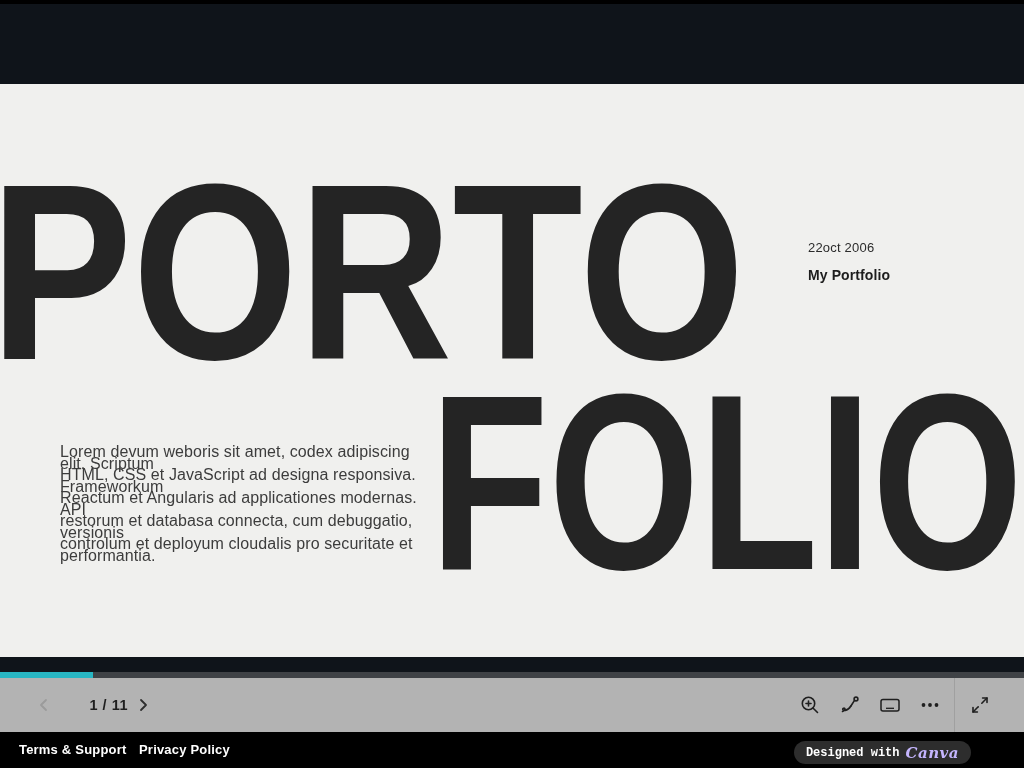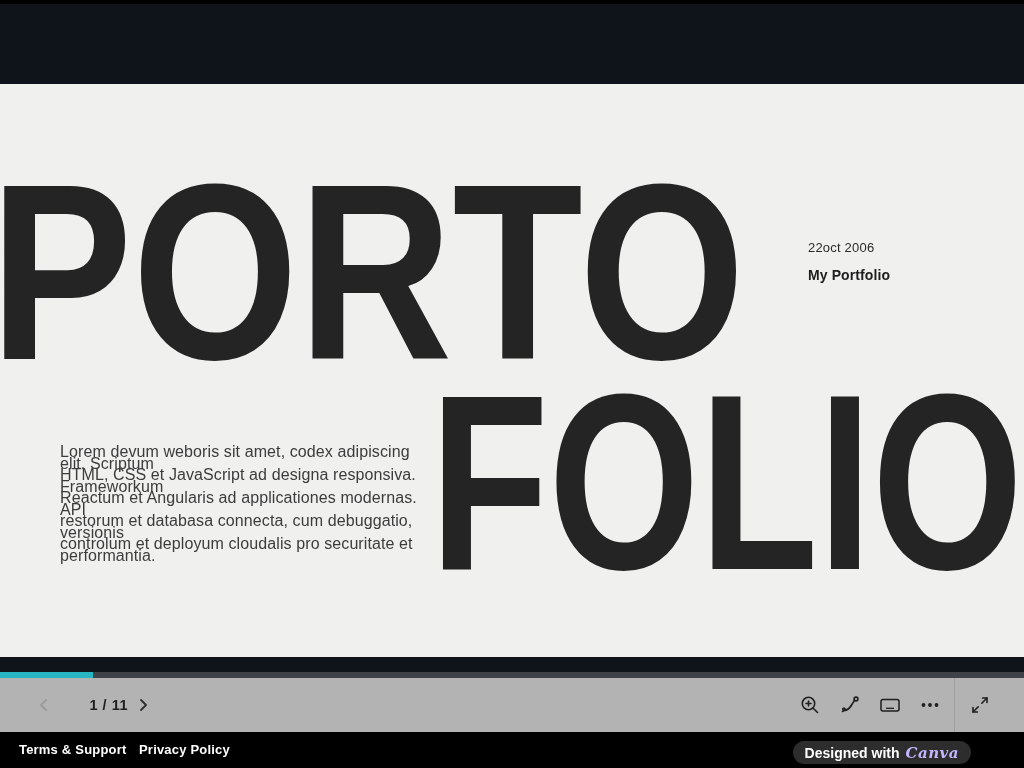--- a/index.html
+++ b/index.html
@@ -38,21 +38,21 @@
   .fs-btn { left:964px; }
   .ctl-divider { position:absolute; left:954px; top:0; width:1px; height:54px; background:#a0a0a0; }
 
   
   .footer { position:absolute; left:4px; top:732px; width:972px; height:36px; background:#000; }
   .footer-link { position:absolute; top:0; height:36px; line-height:36px; color:#fff; font-weight:700;
                  font-size:13px; text-decoration:none; letter-spacing:0.2px; }
   .link-terms { left:15px; } .link-privacy { left:135px; }
   .canva-badge { position:absolute; right:5px; top:9px; height:23px; padding:0 12px; border-radius:12px;
                  background:#2d2d2d; display:flex; align-items:center; gap:6px; cursor:pointer; }
-  .badge-prefix { color:#fff; font-size:14px; font-weight:700; }
+  .badge-prefix { color:#fff; font-size:12px; font-weight:700;font-family:Liberation Mono, monospace; }
   .badge-brand { color:#c4b5fd; font-family:"DejaVu Serif", serif; font-style:italic; font-weight:700;
                  font-size:15px; letter-spacing:0.5px; }
 </style>
 </head>
 <body>
 
 <div class="viewer">
   <div class="slide">
     <svg class="titles" width="1024" height="573" viewBox="0 0 1024 573">
       <text class="big-title" x="-10" y="275" textLength="755" lengthAdjust="spacingAndGlyphs">PORTO</text>

